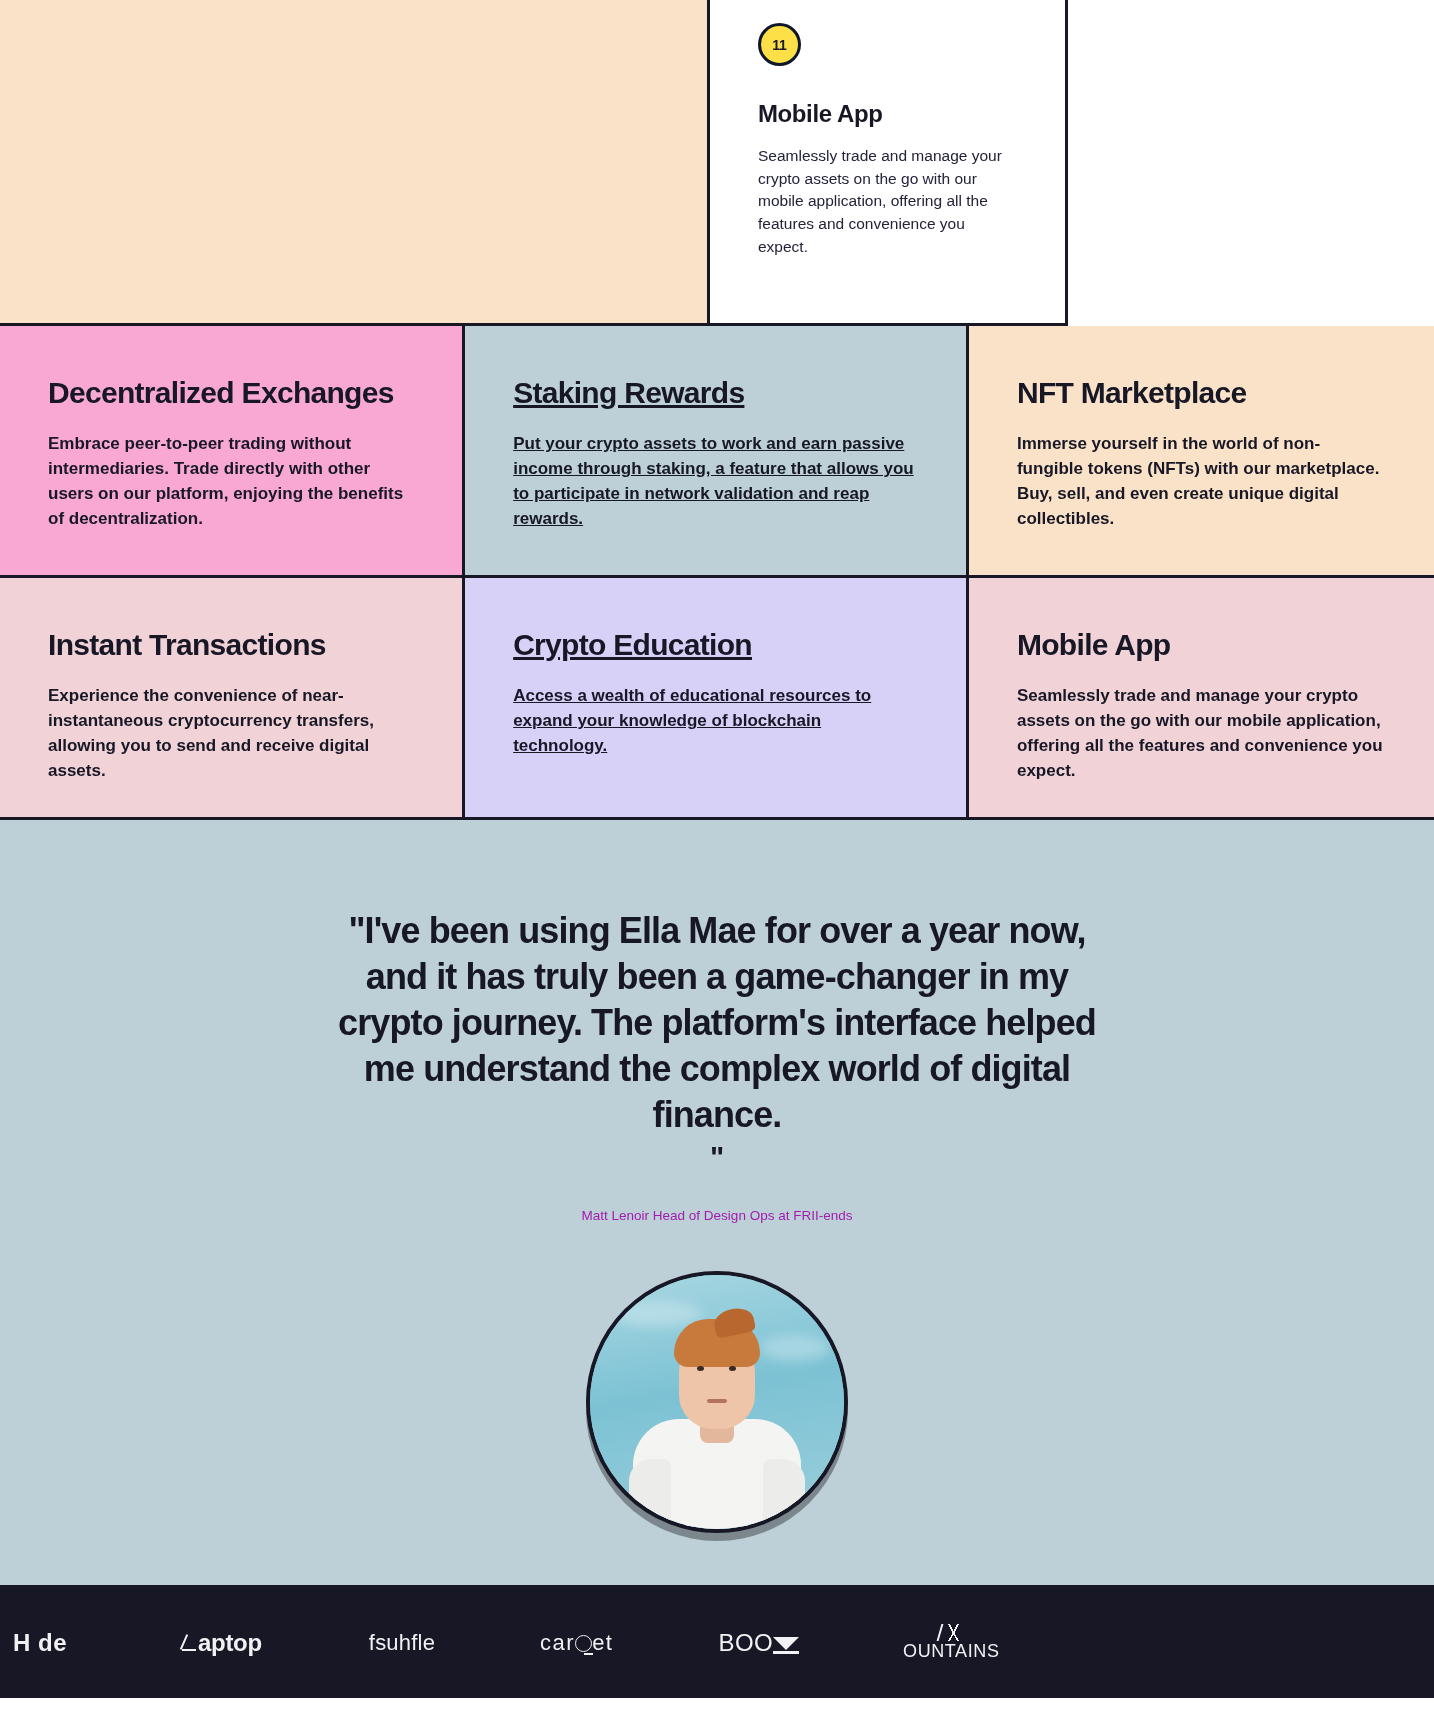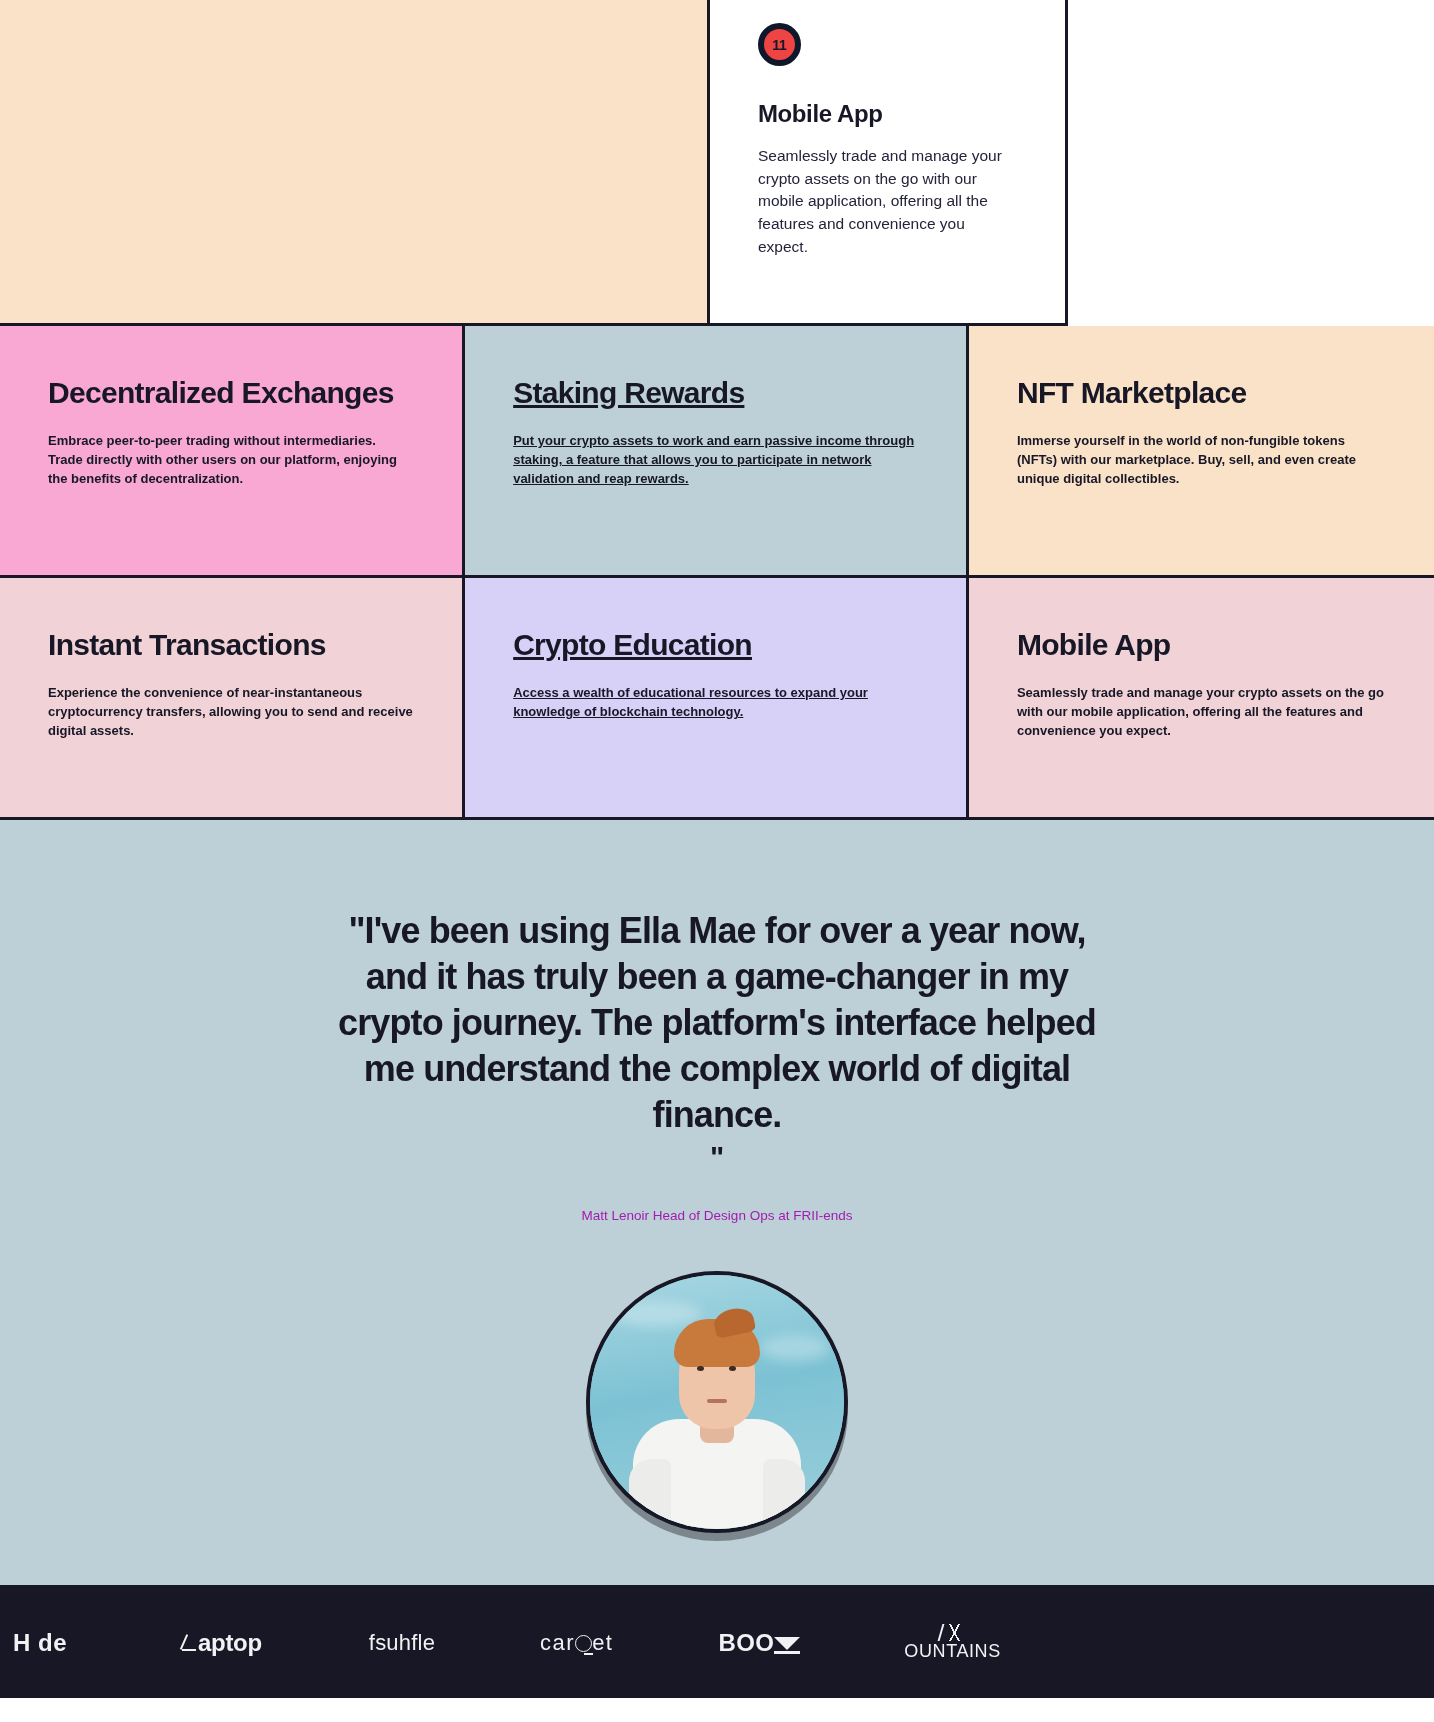--- a/index.html
+++ b/index.html
@@ -25,21 +25,21 @@
     height:326px;
     background:#ffffff;
     border-bottom:3px solid #171726;
     padding:14px 48px 0 48px;
     position:relative;
   }
   .top-card.c1 { width:358px; border-right:3px solid #171726; }
   .top-card.c2 { width:363px; }
   .badge {
     width:43px; height:43px; border-radius:50%;
-    background:#ef4444; border:6px solid #0f172a;
+    background:#fde047; border:3px solid #0f172a;
     display:flex; align-items:center; justify-content:center;
     font-size:14px; font-weight:700; letter-spacing:-0.2px;
     margin-top:9px;
   }
   .top-card h3 {
     font-size:24px; font-weight:700; letter-spacing:-0.4px;
     margin-top:34px;
   }
   .top-card p {
     font-size:15.5px; line-height:1.46; font-weight:400;
@@ -55,21 +55,21 @@
   }
   .cell:last-child { border-right:none; }
   .cell.w1 { width:478px; }
   .cell.w2 { width:518px;text-decoration:underline; }
   .cell.w3 { width:478px; }
   .cell h3 {
     font-size:30px; font-weight:700; letter-spacing:-0.7px;
     line-height:1.1;
   }
   .cell p {
-    font-size:13px; font-weight:700; line-height:1.48;
+    font-size:17px; font-weight:700; line-height:1.48;
     margin-top:22px;
   }
   .row1 { height:252px; }
   .row2 { height:242px; }
 
   
   .testimonial {
     background:#bdd0d7;
     width:1434px;
     padding:88px 0 52px 0;
@@ -152,21 +152,21 @@
     padding:0 13px;
   }
   .logo {
     color:#f2f2f5; white-space:nowrap;
     display:flex; align-items:center;
   }
   .logo.l1 { font-size:24px; font-weight:700; letter-spacing:0.5px; margin-left:0px; }
   .logo.l2 { font-size:24px; font-weight:700; letter-spacing:-0.3px; margin-left:114px; }
   .logo.l3 { font-size:22px; font-weight:400; letter-spacing:0.2px; margin-left:107px; }
   .logo.l4 { font-size:22px; font-weight:300; letter-spacing:1.5px; margin-left:105px; }
-  .logo.l5 { font-size:24px; font-weight:700; letter-spacing:0.4px; margin-left:105px; }
+  .logo.l5 { font-size:24px; font-weight:400; letter-spacing:0.4px; margin-left:105px; }
   .logo.l6 { font-size:18px; font-weight:400; letter-spacing:0.6px; margin-left:104px;flex-direction:column; }
 
   .gl-L { display:inline-block; position:relative; width:16px; height:22px; margin-right:1px; }
   .gl-L:before {
     content:""; position:absolute; left:2px; top:2px;
     width:2px; height:16px; background:#f2f2f5; transform:rotate(24deg);
   }
   .gl-L:after {
     content:""; position:absolute; left:1px; bottom:3px;
     width:14px; height:2px; background:#f2f2f5;

